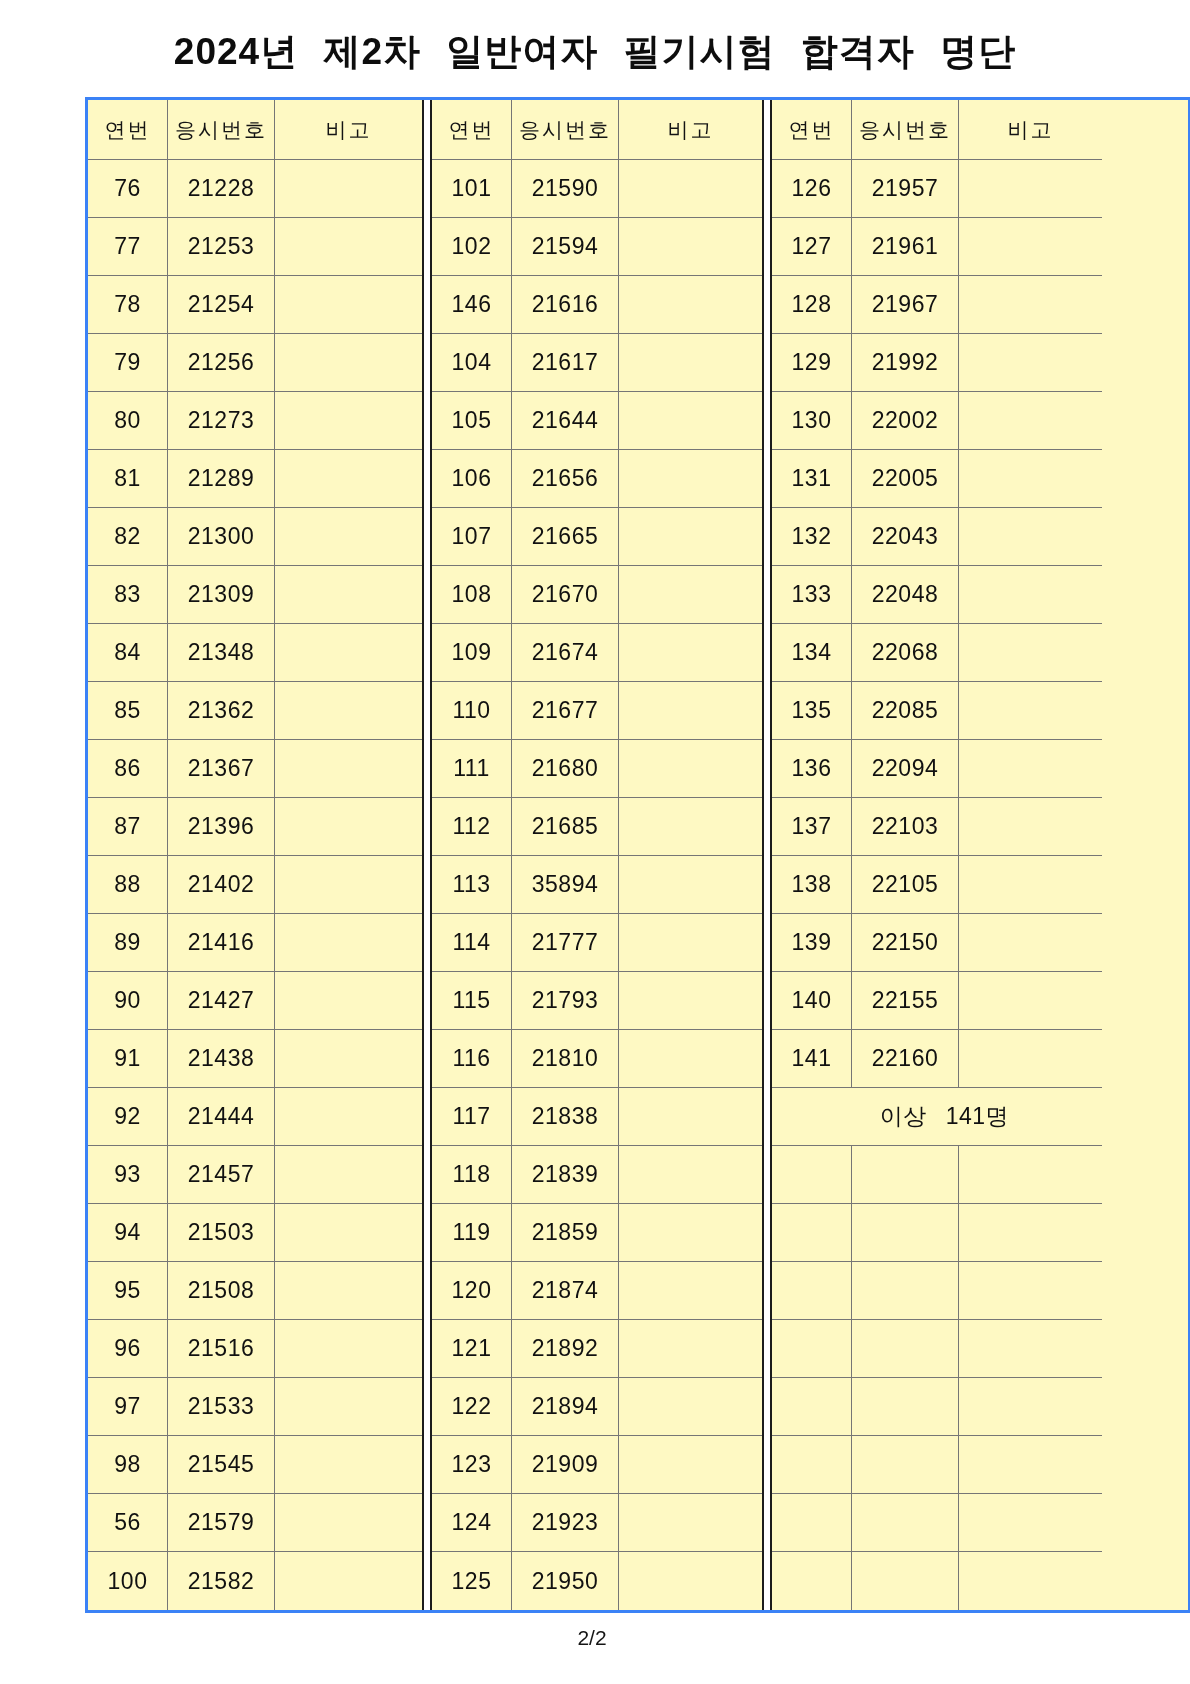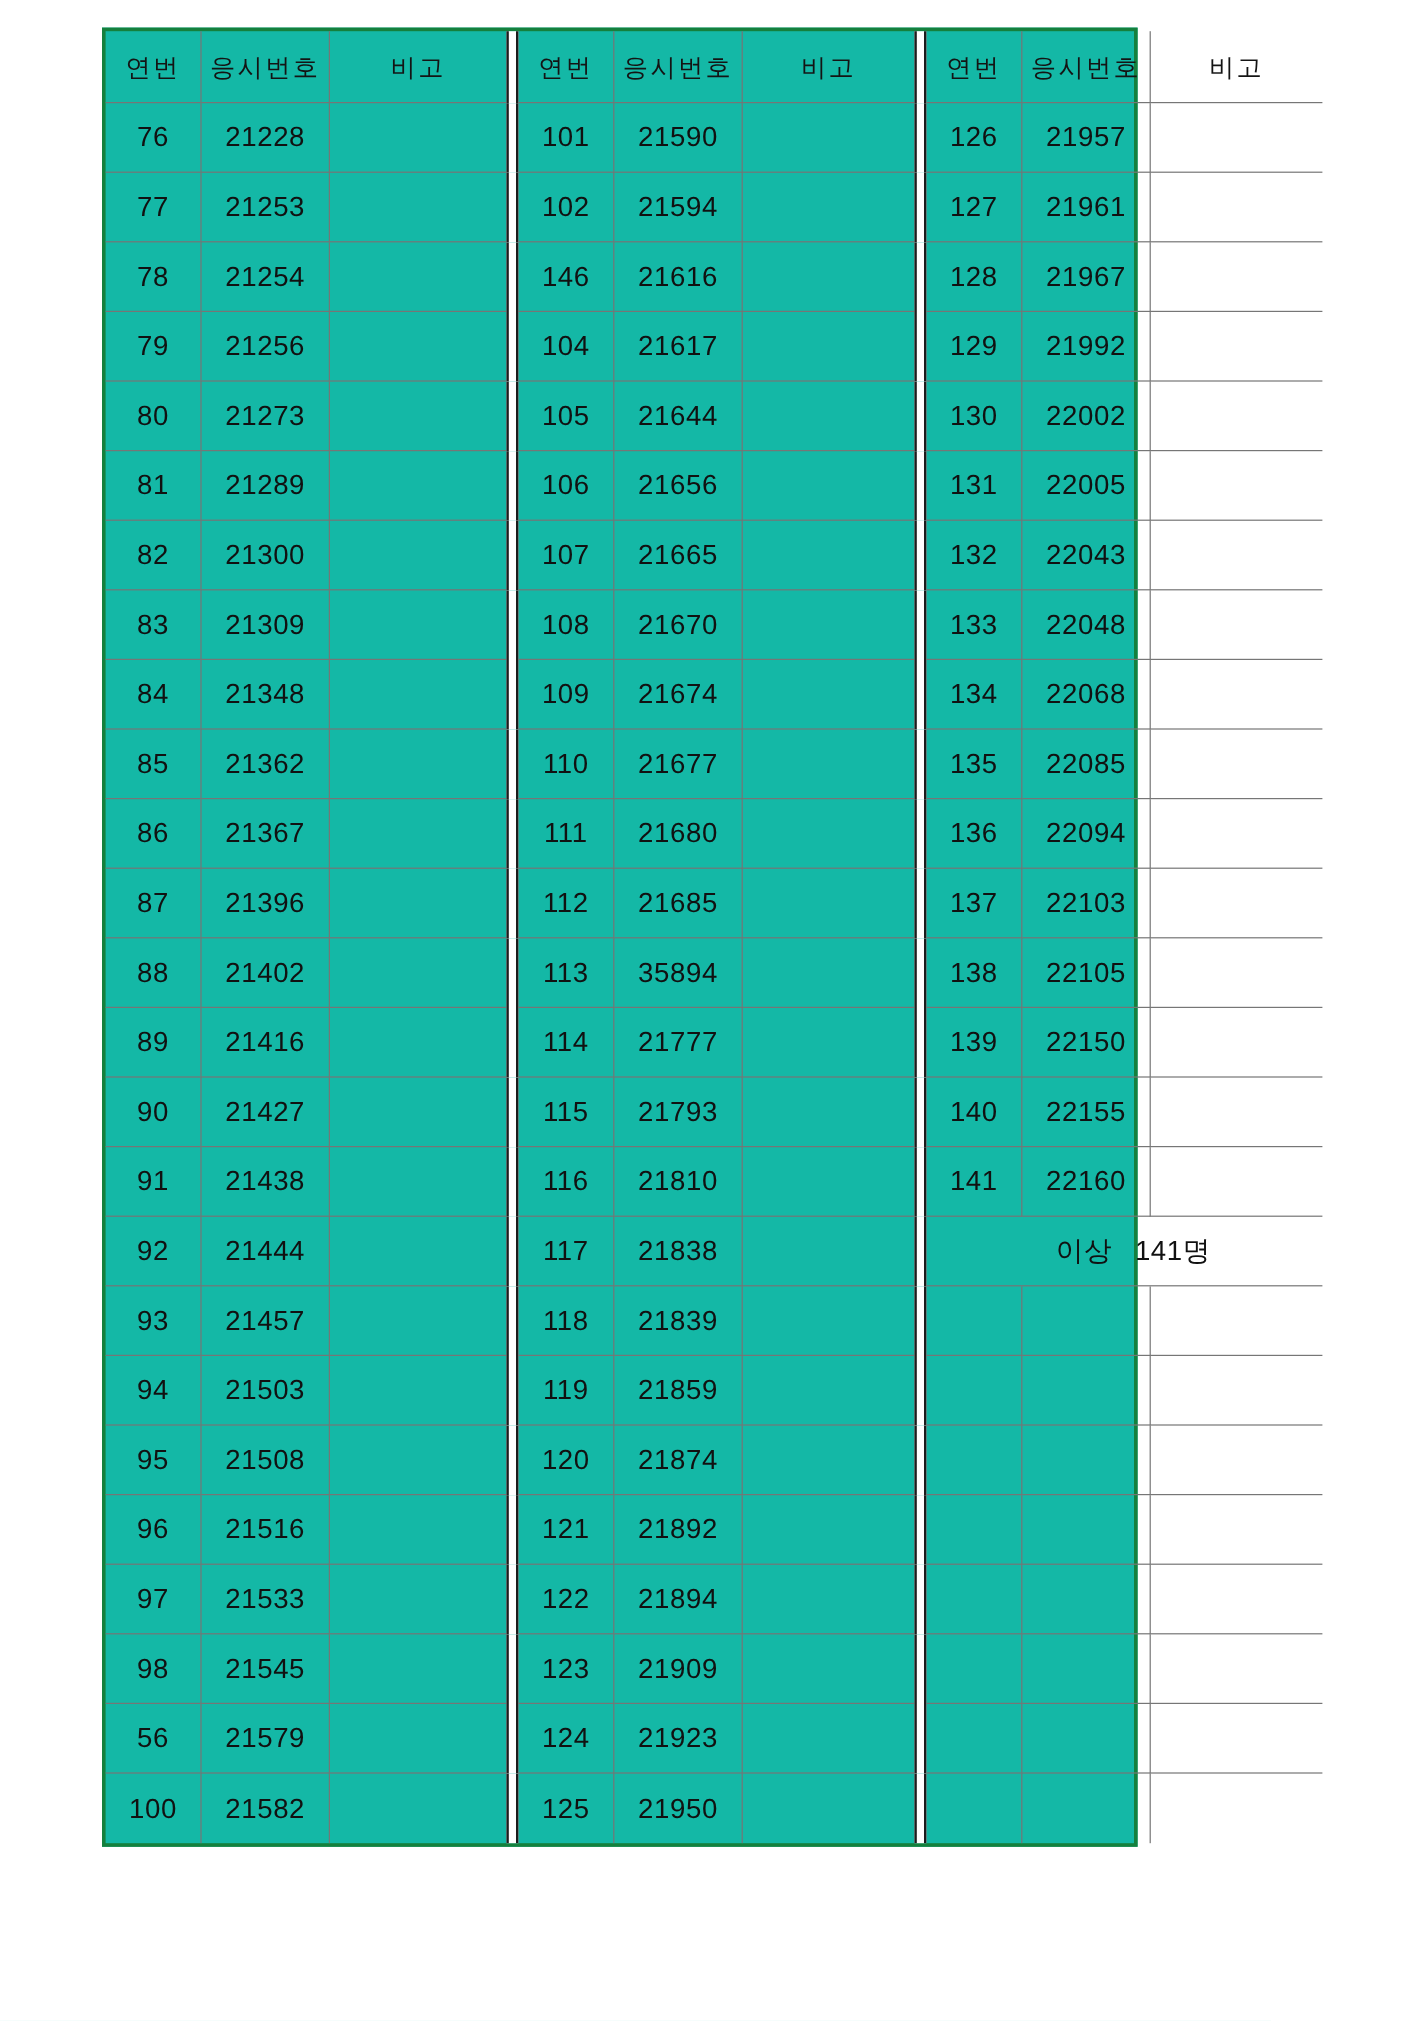--- a/index.html
+++ b/index.html
@@ -22,23 +22,23 @@
     line-height: 44px;
     color: #0d0d0d;
   }
 
   .table-wrap { margin: 23px 0 0 85px; }
 
   .grid {
     display: grid;
     grid-template-columns: 80px 107px 147px 10px 80px 107px 143px 10px 80px 107px 143px;
     grid-template-rows: 60px repeat(25, 58px);
-    width: 863px;
-    border: 3px solid #15803d;
-    background: #14b8a6;
+    width: 1106px;
+    border: 3px solid #3b82f6;
+    background: #fef9c3;
   }
 
   .cell {
     display: flex;
     align-items: center;
     justify-content: center;
     border-right: 1px solid #767676;
     border-bottom: 1px solid #767676;
     font-size: 23px;
     letter-spacing: 0.5px;
@@ -61,20 +61,21 @@
     margin: 13px 0 0 85px;
     text-align: center;
     font-size: 21px;
     color: #141414;
   }
 </style>
 </head>
 <body>
 
 <div class="page">
+  <h1 class="doc-title">2024년 제2차 일반여자 필기시험 합격자 명단</h1>
 
   <div class="table-wrap">
     <div class="grid">
         <div class="cell head">연번</div>
         <div class="cell head">응시번호</div>
         <div class="cell head no-right">비고</div>
         <div class="cell gap"></div>
         <div class="cell head">연번</div>
         <div class="cell head">응시번호</div>
         <div class="cell head no-right">비고</div>
@@ -351,13 +352,14 @@
         <div class="cell  no-bottom">125</div>
         <div class="cell  no-bottom">21950</div>
         <div class="cell no-right no-bottom"></div>
         <div class="cell gap"></div>
         <div class="cell  no-bottom"></div>
         <div class="cell  no-bottom"></div>
         <div class="cell no-right no-bottom"></div>
       </div>
   </div>
 
+  <div class="page-num">2/2</div>
 </div>
 
 </body></html>

